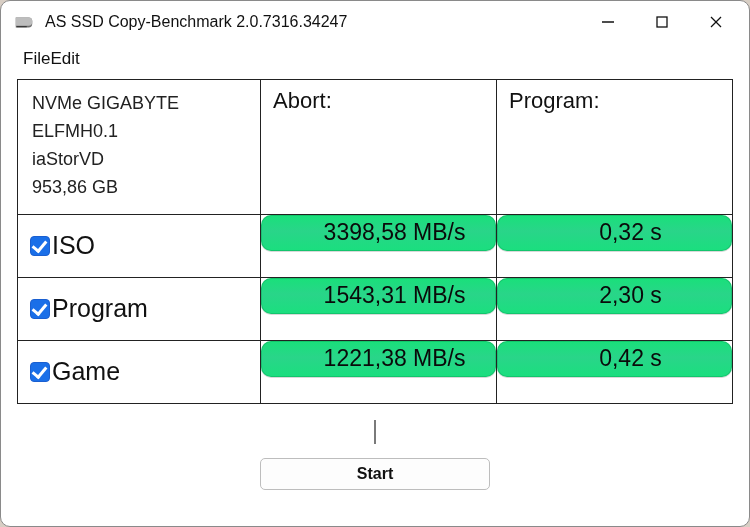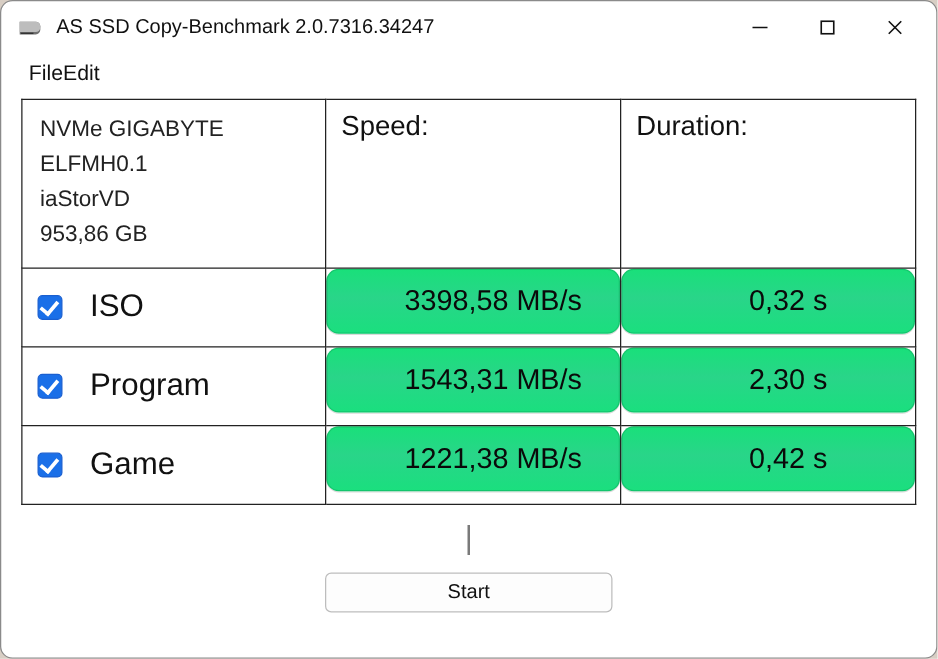--- a/index.html
+++ b/index.html
@@ -78,21 +78,21 @@
     padding: 10px 14px 12px 14px;
     font-size: 18px;
     line-height: 1.55;
     color: #222;
   }
   .driveinfo div { white-space: nowrap; }
 
   .test-cell {
     display: flex;
     align-items: center;
-    gap: 22px;
+    gap: 2px;
     padding: 10px 12px;
     font-size: 25px;
     color: #111;
     height: 62px;
   }
   .chk {
     appearance: none;
     width: 20px; height: 20px;
     border: 1.5px solid #1a5fd0;
     border-radius: 4px;
@@ -107,21 +107,21 @@
     left: 4px; top: 1px;
     width: 6px; height: 11px;
     border: solid #fff;
     border-width: 0 3px 3px 0;
     transform: rotate(40deg);
   }
 
   .val-td { padding: 6px 8px; height: 62px; }
   .pill {
     width: 100%;
-    height: 52px;
+    height: 36px;
     border-radius: 10px;
     background: linear-gradient(180deg, #19e07a 0%, #29d589 45%, #1adf7e 100%);
     box-shadow: 0 1px 0 rgba(0,0,0,0.15), inset 0 0 0 1px rgba(0,120,60,0.25);
     display: flex;
     align-items: center;
     justify-content: center;
     font-size: 23px;
     color: #0a0a0a;
     padding-left: 32px;
   }
@@ -132,20 +132,21 @@
     background: linear-gradient(180deg, #00c500 0%, #00aa00 100%);
     border: 1px solid #7a7a7a;
     border-radius: 0;
   }
 
   .button-row {
     display: flex;
     justify-content: center;
     gap: 18px;
     padding: 14px 0 8px 0;
+    font-weight: bold;
   }
   .btn {
     width: 230px;
     height: 32px;
     border: 1px solid #bdbdbd;
     background: #fdfdfd;
     border-radius: 5px;
     font-size: 16px;
     color: #111;
     display: flex;
@@ -206,24 +207,24 @@
           <tr>
         <td>
           <div class="driveinfo">
             <div>NVMe GIGABYTE</div>
             <div>ELFMH0.1</div>
             <div>iaStorVD</div>
             <div>953,86 GB</div>
           </div>
         </td>
         <td>
-              <div class="hdr-cell">Speed:</div>
-            </td>
-        <td>
-              <div class="hdr-cell">Duration:</div>
+              <div class="hdr-cell">Abort:</div>
+            </td>
+        <td>
+              <div class="hdr-cell">Program:</div>
             </td>
       </tr>
 
       <tr>
         <td>
           <div class="test-cell">
             <input type="checkbox" class="chk" checked="" style="">
             <span>ISO</span>
           </div>
         </td>

